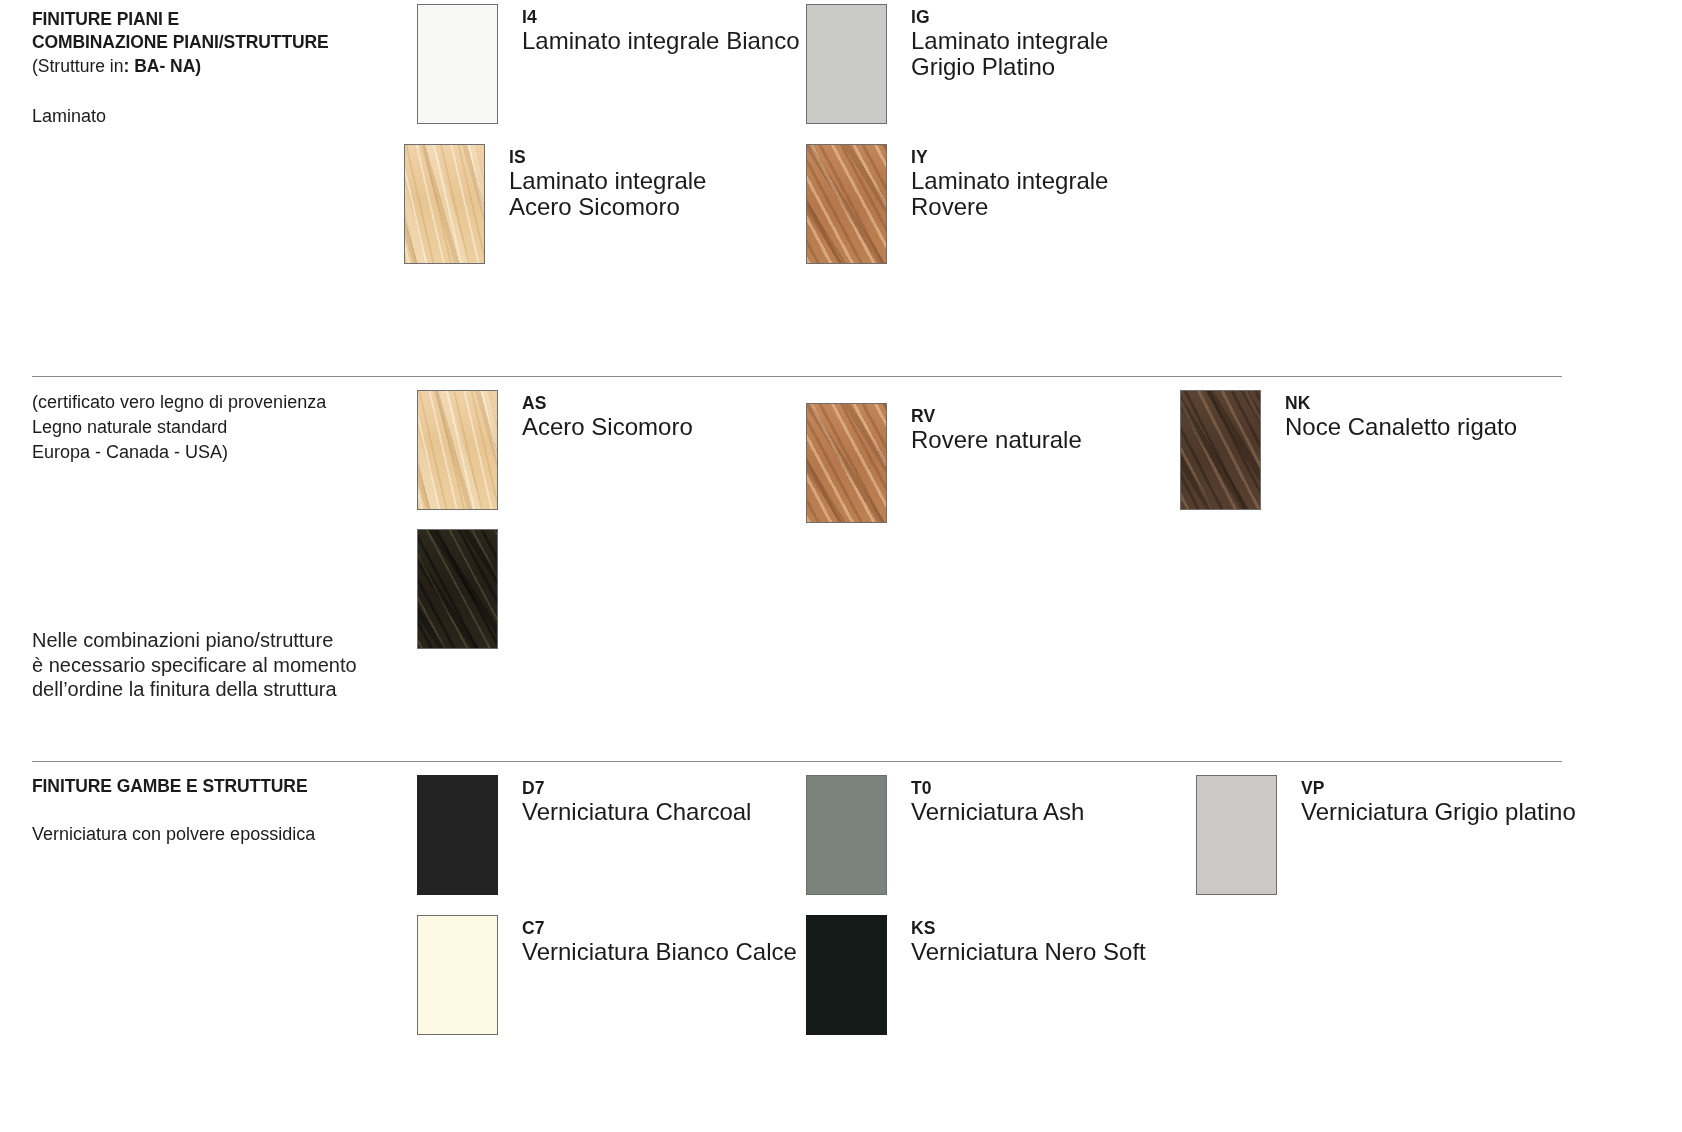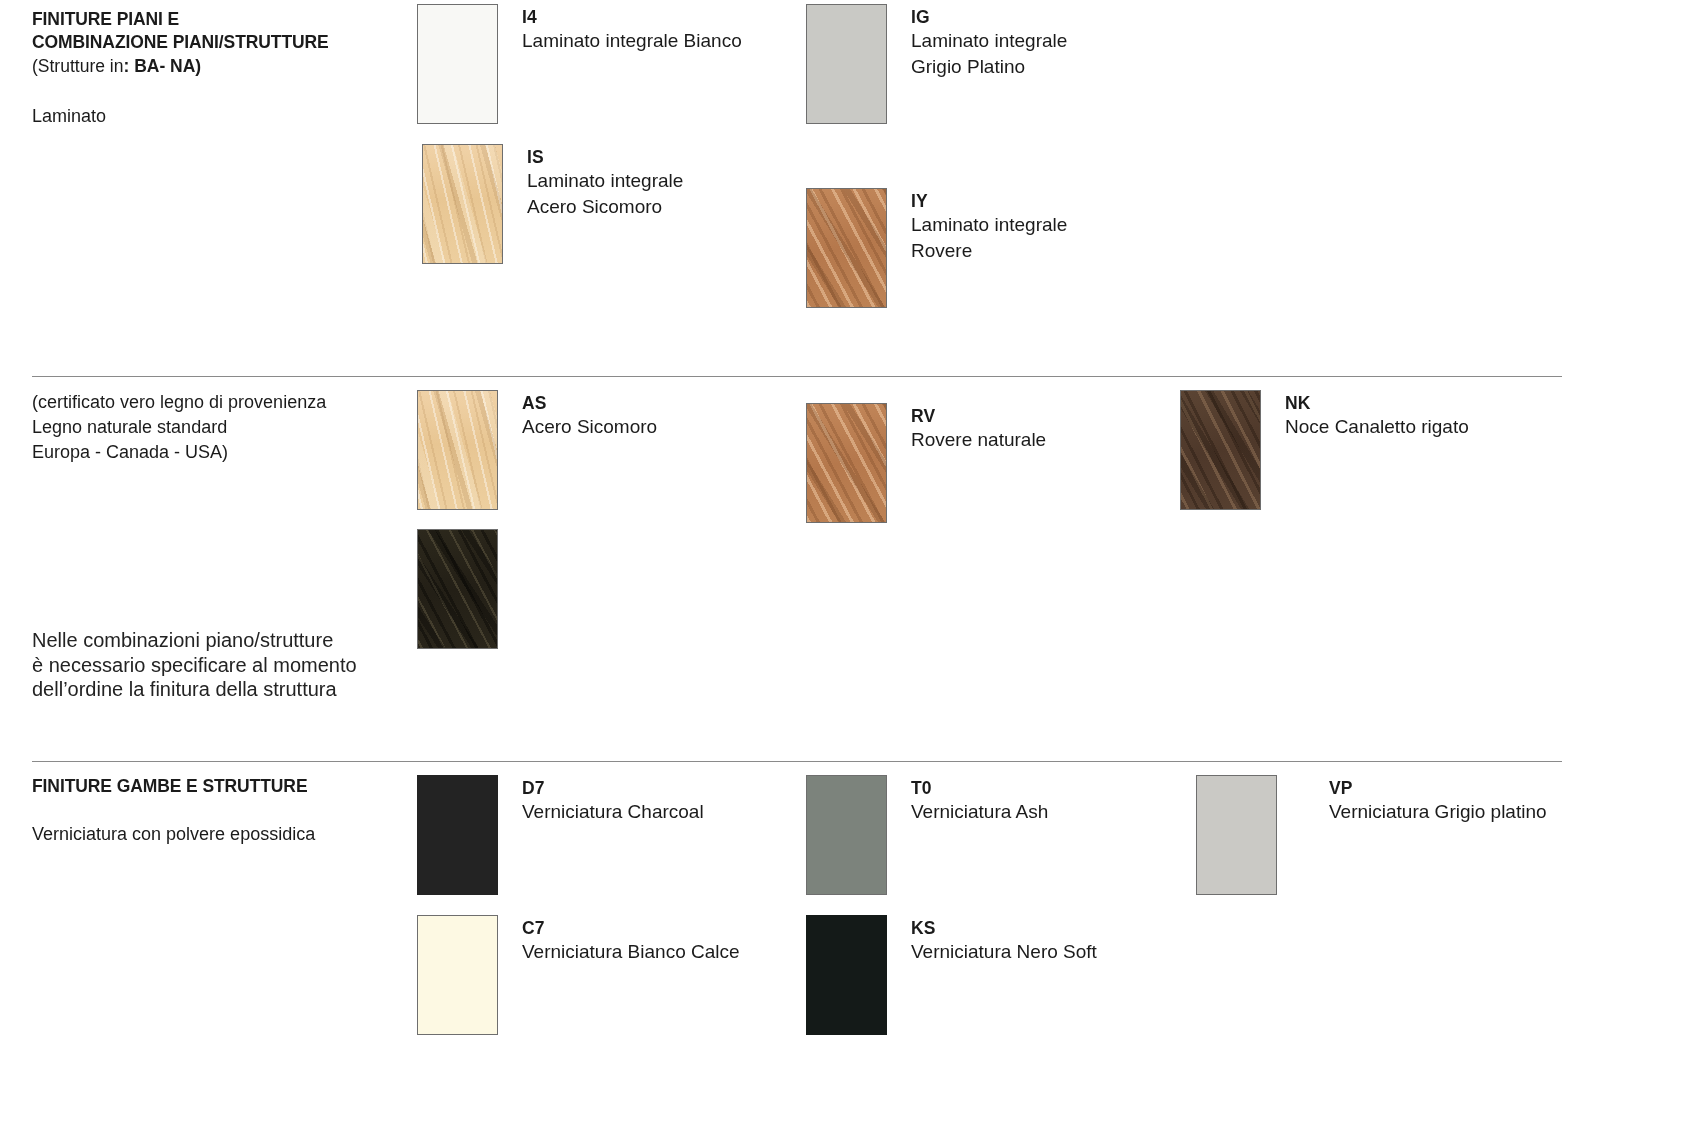--- a/index.html
+++ b/index.html
@@ -51,21 +51,21 @@
     flex: 0 0 auto;
     position: relative;
     overflow: hidden;
   }
   .lbl { margin-left: 24px; padding-top: 2px; }
   .code {
     font-weight: bold; font-size: 17.5px; line-height: 22px;
     letter-spacing: 0.1px;
   }
   .desc {
-    font-size: 19px; line-height: 25.5px; font-weight: normal;
+    font-size: 24px; line-height: 25.5px; font-weight: normal;
     white-space: pre-line;
   }
 
   
   .wood { position: relative; }
   .wood::before, .wood::after {
     content: ""; position: absolute; inset: -30%;
   }
   
   .w-maple { background: linear-gradient(180deg,#f0d2a7 0%,#e8c693 45%,#edcf9f 100%); }
@@ -152,30 +152,30 @@
 
     <div class="chip" style="left:806px; top:4px;">
       <div class="sw" style="background:#c9c9c5;"></div>
       <div class="lbl">
         <div class="code">IG</div>
         <div class="desc">Laminato integrale
 Grigio Platino</div>
       </div>
     </div>
 
-    <div class="chip" style="left:422px; top:144px;">
+    <div class="chip" style="left:404px; top:144px;">
       <div class="sw wood w-maple"></div>
       <div class="lbl">
         <div class="code">IS</div>
         <div class="desc">Laminato integrale
 Acero Sicomoro</div>
       </div>
     </div>
 
-    <div class="chip" style="left:806px; top:144px;margin-top:44px;">
+    <div class="chip" style="left:806px; top:144px;">
       <div class="sw wood w-oak"></div>
       <div class="lbl">
         <div class="code">IY</div>
         <div class="desc">Laminato integrale
 Rovere</div>
       </div>
     </div>
   </div>
 
   <div class="section" style="top:0;">
@@ -239,21 +239,21 @@
     </div>
 
     <div class="chip" style="left:806px; top:775px;">
       <div class="sw" style="background:#7c837c;"></div>
       <div class="lbl">
         <div class="code">T0</div>
         <div class="desc">Verniciatura Ash</div>
       </div>
     </div>
 
-    <div class="chip" style="left:1196px; top:775px;gap:28px;">
+    <div class="chip" style="left:1196px; top:775px;">
       <div class="sw" style="background:#cac9c5;"></div>
       <div class="lbl">
         <div class="code">VP</div>
         <div class="desc">Verniciatura Grigio platino</div>
       </div>
     </div>
 
     <div class="chip" style="left:417px; top:915px;">
       <div class="sw" style="background:#fdf9e3;"></div>
       <div class="lbl">

